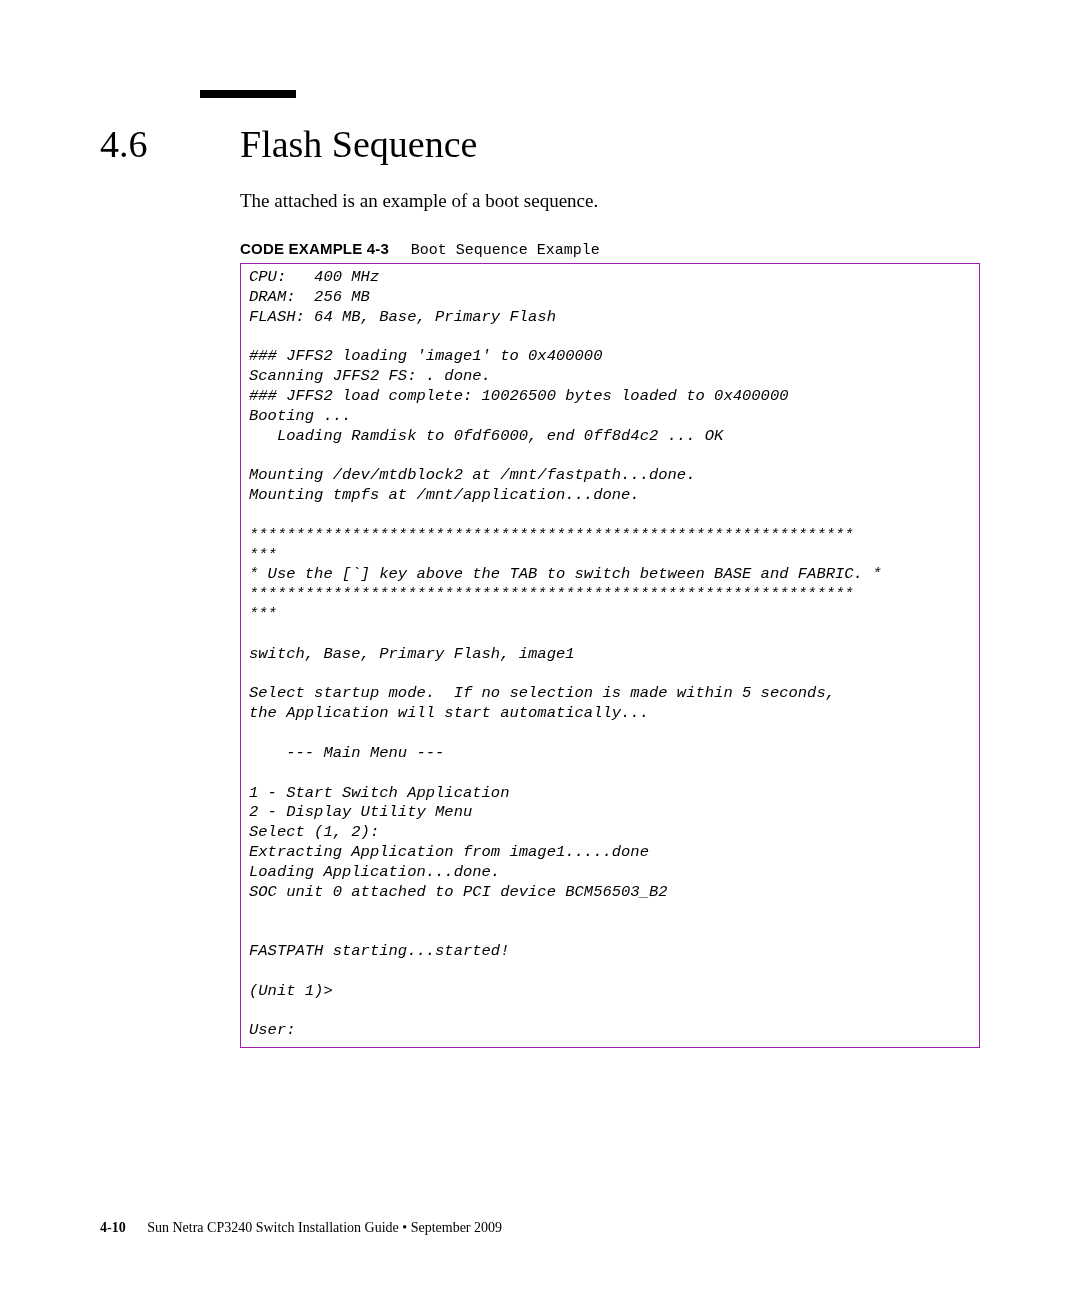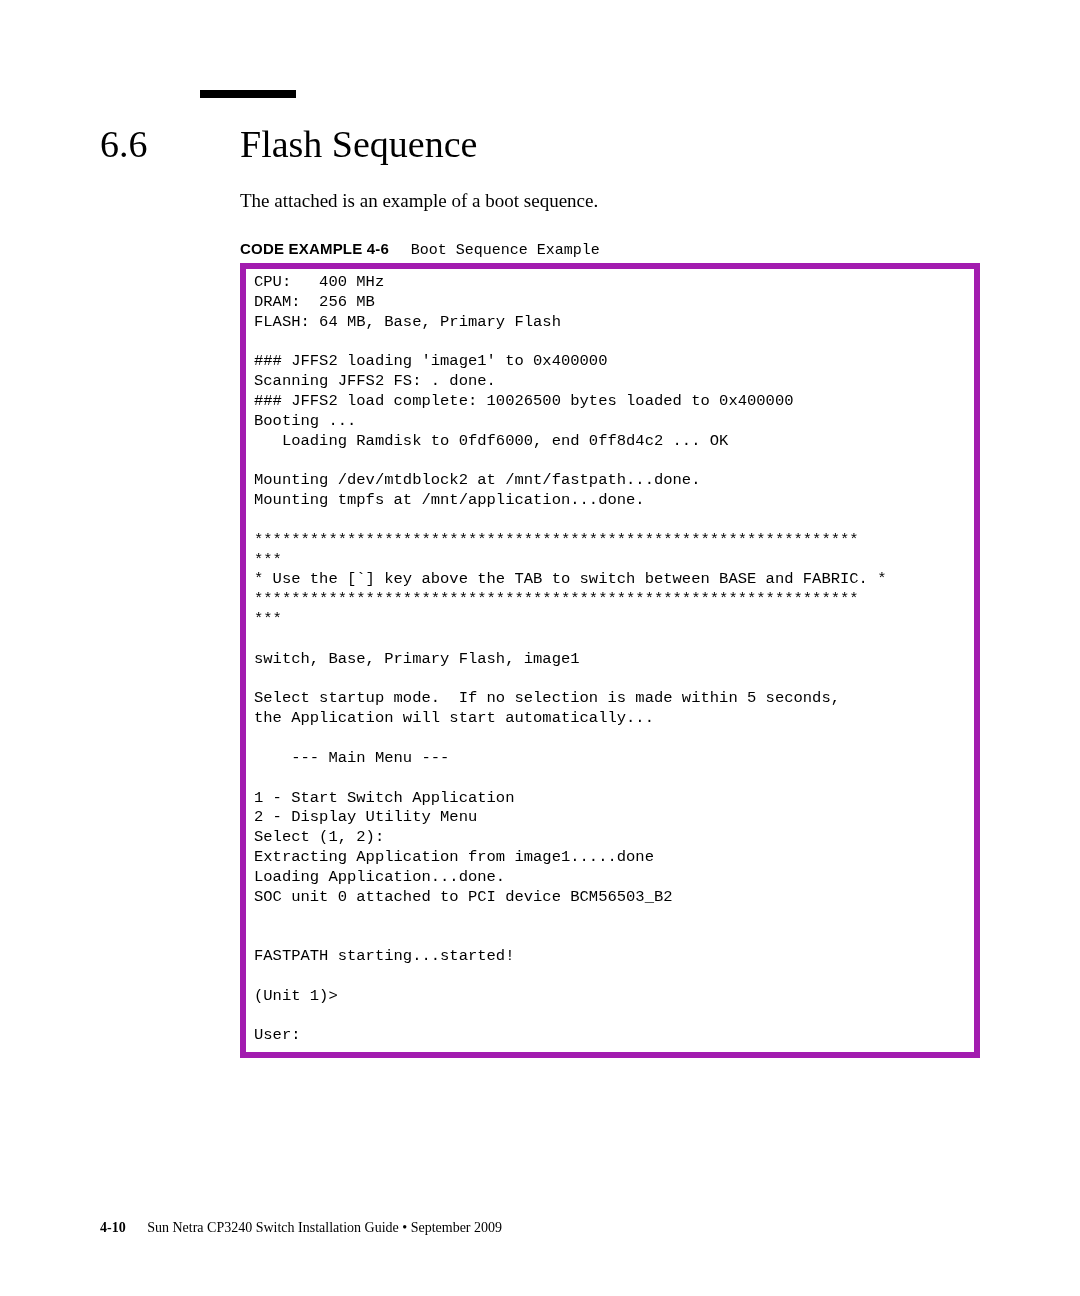--- a/index.html
+++ b/index.html
@@ -54,27 +54,28 @@
     font-weight: bold;
     letter-spacing: 0.2px;
   }
   .caption-title {
     font-family: Liberation Mono, monospace;
     margin-left: 18px;
     margin-top: 42px;
   }
   .code-box {
     margin-left: 140px;
-    border: 6px solid #a21caf;
+    border: 1px solid #a21caf;
     padding: 4px 8px 6px 8px;
     font-family: "Courier New", Courier, monospace;
     font-size: 15.5px;
     line-height: 1.28;
     white-space: pre;
     overflow: hidden;
+    font-style: italic;
   }
   .footer {
     position: absolute;
     bottom: 60px;
     left: 100px;
     font-size: 14px;
     font-family: "Palatino Linotype", Palatino, Georgia, serif;
     text-align: center;
   }
   .footer-pg {
@@ -83,28 +84,28 @@
   }
 </style>
 </head>
 <body>
 
 <div class="page">
 
   <div class="rule"></div>
 
   <div class="heading-row">
-    <div class="sec-num">6.6</div>
+    <div class="sec-num">4.6</div>
     <div class="sec-title">Flash Sequence</div>
   </div>
 
   <div class="body-text">The attached is an example of a boot sequence.</div>
 
   <div class="caption">
-    <span class="caption-label">CODE EXAMPLE 4-6</span>
+    <span class="caption-label">CODE EXAMPLE 4-3</span>
     <span class="caption-title">Boot Sequence Example</span>
   </div>
 
   <div class="code-box">CPU:   400 MHz
 DRAM:  256 MB
 FLASH: 64 MB, Base, Primary Flash
 
 ### JFFS2 loading 'image1' to 0x400000
 Scanning JFFS2 FS: . done.
 ### JFFS2 load complete: 10026500 bytes loaded to 0x400000

